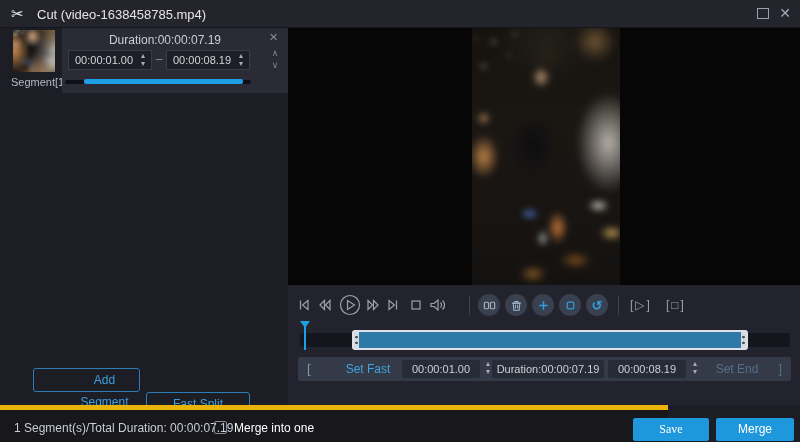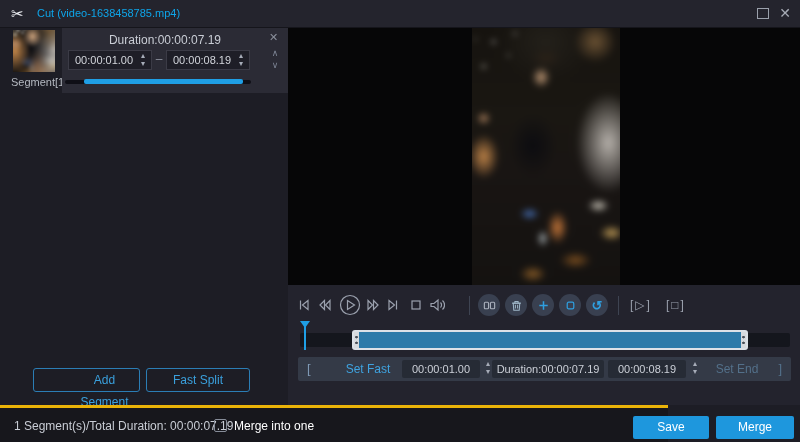--- a/index.html
+++ b/index.html
@@ -3,21 +3,21 @@
 <meta charset="utf-8">
 <style>
   * { margin:0; padding:0; box-sizing:border-box; }
   html,body { width:800px; height:442px; }
   body { position:relative; background:#1d1d25; font-family:"Liberation Sans",sans-serif; color:#c9cdd5; overflow:hidden; }
   .abs { position:absolute; }
 
   
   .titlebar { left:0; top:0; width:800px; height:28px; background:#24242d; border-bottom:1px solid #15151b; }
   .scissors { left:11px; top:5px; font-size:15px; color:#eceef2; }
-  .win-title { left:37px; top:7px; font-size:11px; color:#0ea5e9; }
+  .win-title { left:37px; top:7px; font-size:13px; color:#e5e5e5; }
   .max-btn { right:31px; top:8px; width:12px; height:11px; border:1px solid #9aa0ab; cursor:pointer; }
   .close-btn { right:9px; top:5px; font-size:14px; color:#a6abb5; cursor:pointer; }
 
   
   .left-panel { left:0; top:28px; width:288px; height:377px; background:#1d1d25; }
   .thumb { left:13px; top:2px; width:42px; height:42px; background:#111; overflow:hidden; cursor:pointer; }
   .thumb .scene { position:absolute; inset:-4px; filter:blur(1.5px); }
   .seg-label { left:11px; top:48px; font-size:11px; color:#b4b8c0; }
 
   .seg-editor { left:62px; top:0; width:226px; height:65px; background:#2b2b35; }
@@ -28,21 +28,21 @@
   .spin-arrows { position:absolute; right:2px; top:1px; width:12px; text-align:center; cursor:pointer; }
   .spin-arrows span { display:block; font-size:8px; line-height:8px; color:#a6acb8; }
   .dash { left:91px; top:24px; width:12px; text-align:center; color:#8a8f9b; font-size:12px; }
   .panel-x { left:207px; top:3px; font-size:11px; color:#8a8f9b; cursor:pointer; }
   .chev { left:206px; width:14px; text-align:center; font-size:9px; color:#7d8494; cursor:pointer; }
   .seg-track { left:3px; top:52px; width:186px; height:4px; background:#0f0f16; border-radius:2px; cursor:pointer; }
   .seg-fill { left:22px; top:51px; width:159px; height:5px; background:#1f9fe5; border-radius:2px; cursor:pointer; }
 
   .ghost-btn { top:340px; height:24px; border:1px solid #2b7db5; border-radius:3px; color:#3aa0dd; font-size:12px; line-height:22px; text-align:center; cursor:pointer; background:transparent; }
   .add-btn { left:33px; width:107px;padding-left:36px; }
-  .fast-btn { left:146px; width:104px; }
+  .fast-btn { left:146px; width:104px;margin-top:24px; }
 
   
   .video-area { left:288px; top:28px; width:512px; height:257px; background:#060607; overflow:hidden; }
   .video-frame { left:184px; top:0; width:148px; height:257px; background:#16130f; overflow:hidden; }
   .video-frame .scene, .thumb .scene {
     background:
       radial-gradient(4px 4px at 18% 8%, rgba(255,255,255,.95), transparent 60%),
       radial-gradient(3px 3px at 27% 13%, rgba(255,255,255,.8), transparent 60%),
       radial-gradient(5px 5px at 12% 17%, rgba(255,255,240,.7), transparent 60%),
       radial-gradient(4px 4px at 31% 5%, rgba(255,255,255,.6), transparent 60%),
@@ -94,26 +94,26 @@
   .set-start { left:22px; top:5px; width:96px; text-align:center; font-size:12px; color:#3fa3e0; cursor:pointer; }
   .tr-box { top:3px; height:18px; background:#262b35; border-radius:2px; font-size:11px; color:#ccd0d8; line-height:18px; text-align:center; }
   .tr-box1 { left:104px; width:78px; }
   .tr-durbox { left:194px; width:112px; }
   .tr-box2 { left:310px; width:78px; }
   .tr-arrows { top:3px; width:12px; text-align:center; cursor:pointer; }
   .tr-arrows span { display:block; font-size:8px; line-height:8px; color:#a6acb8; }
   .set-end { left:408px; top:5px; width:62px; text-align:center; font-size:12px; color:#53708a; cursor:pointer; }
 
   
-  .footer { left:0; top:405px; width:668px; height:37px; background:#17171c; border-top:3px solid #eab308; }
+  .footer { left:0; top:405px; width:668px; height:37px; background:#17171c; border-top:5px solid #eab308; }
   .summary { left:14px; top:11px; font-size:12px; color:#c9cdd5; }
   .checkbox { left:214px; top:11px; width:13px; height:13px; border:1px solid #878d99; border-radius:2px; cursor:pointer; }
   .merge-label { left:234px; top:11px; font-size:12px; color:#ffffff; }
   .blue-btn { top:8px; height:23px; background:#1e97dd; border:none; border-radius:2px; color:#fff; font-size:12px; text-align:center; line-height:23px; cursor:pointer; font-family:"Liberation Sans",sans-serif; }
-  .save-btn { left:633px; width:76px; }
+  .save-btn { left:633px; width:76px;font-family:Liberation Serif, serif; }
   .cancel-btn { left:716px; width:78px; }
 </style>
 </head>
 <body>
 
 <div class="abs titlebar">
   <span class="abs scissors">✂</span>
   <span class="abs win-title">Cut (video-1638458785.mp4)</span>
   <div class="abs max-btn"></div>
   <span class="abs close-btn">✕</span>

